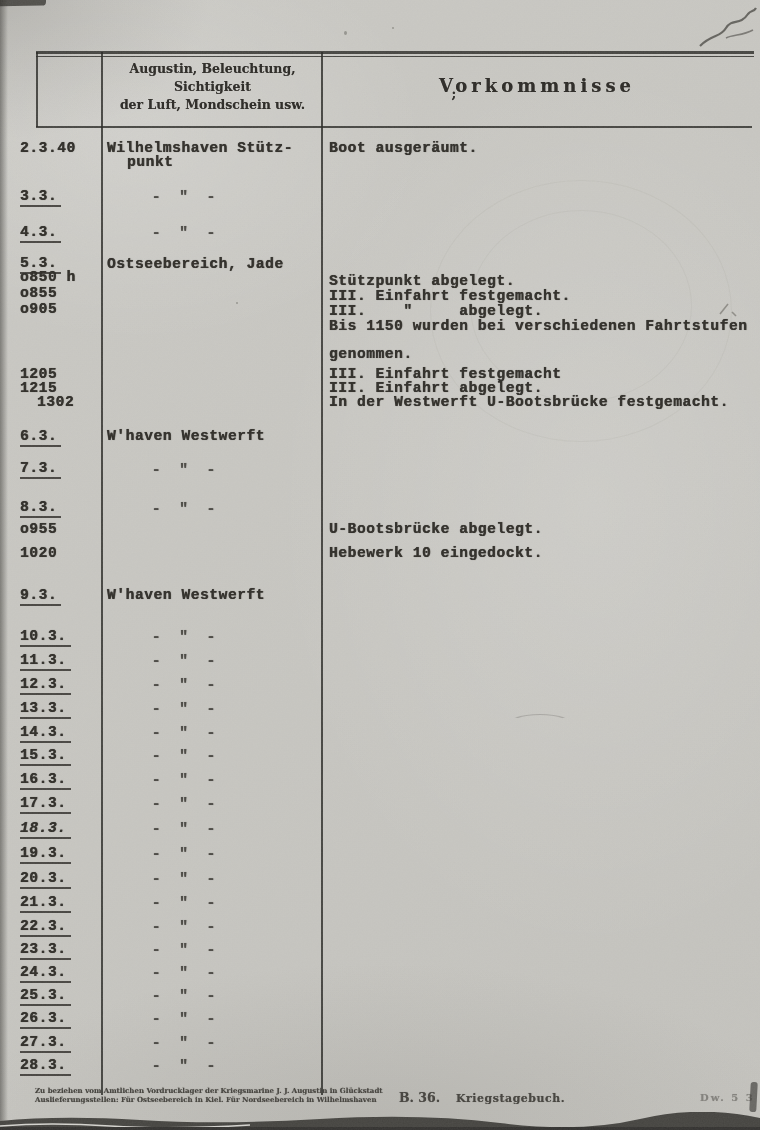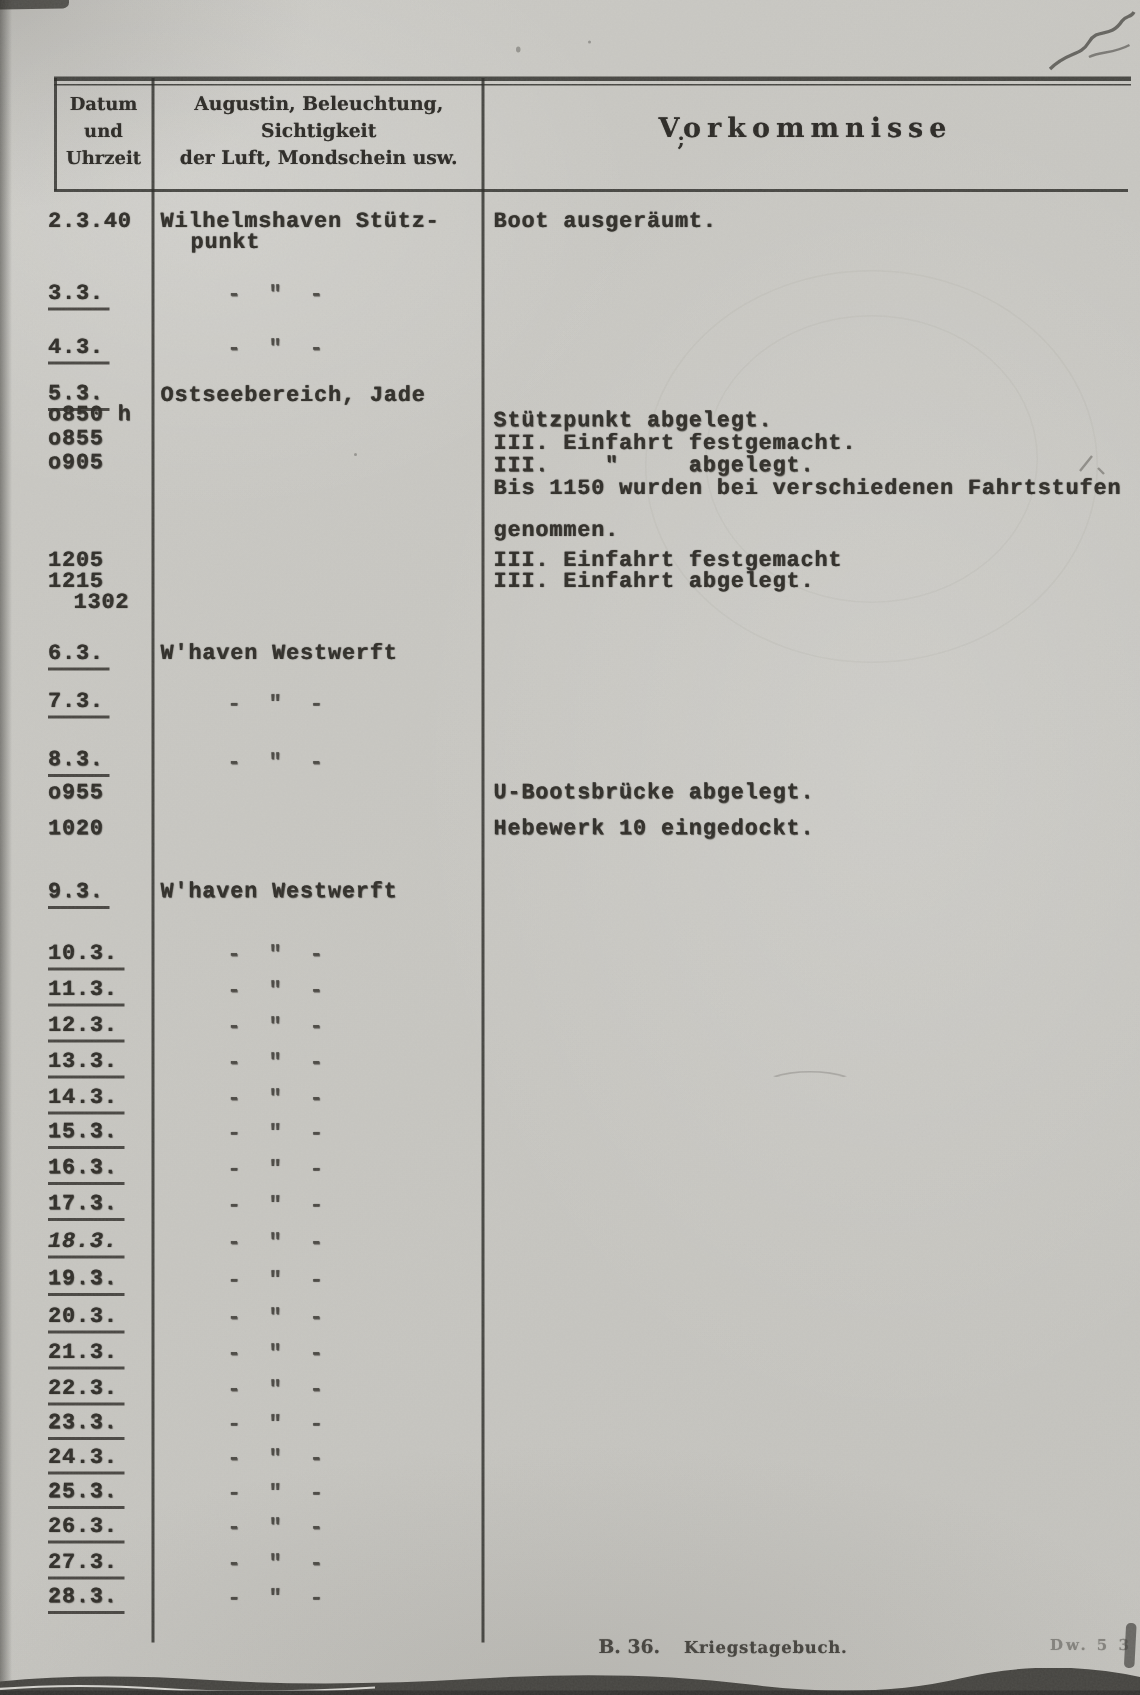--- a/index.html
+++ b/index.html
@@ -21,21 +21,21 @@
   .fraktur{
     position:absolute; font-family:"DejaVu Serif", serif; font-weight:700;
     color:#2b2925; text-shadow:0 0 .6px rgba(43,41,37,.55); text-align:center;
   }
   #hdr-col1{left:36px; top:60px; width:66px; font-size:12px; line-height:18px;}
   #hdr-col2{left:104px; top:60px; width:217px; font-size:12.5px; line-height:18px;}
   #hdr-col3{left:322px; top:75px; width:430px; font-size:18px; letter-spacing:4px;}
   #hdr-mark{left:448px; top:86px; width:12px; font-size:13px; letter-spacing:0;}
   
   .collayer{position:absolute; top:0; height:1130px;}
-  #col-dates{left:32px; width:86px;text-align:center;}
+  #col-dates{left:20px; width:86px;text-align:center;}
   #col-locations{left:107px; width:215px;}
   #col-events{left:329px; width:430px;}
   .cell{
     position:absolute; left:0; white-space:pre;
     font-family:"Liberation Mono", monospace; font-weight:700;
     font-size:14.5px; line-height:14px; letter-spacing:.6px; color:#2f2d28;
     text-shadow:.4px .4px .7px rgba(40,38,33,.8), -.2px 0 .5px rgba(40,38,33,.45);
   }
   .underline{border-bottom:2px solid rgba(40,38,34,.8); padding:0 4px 1px 0;}
   .ditto{left:34px; width:90px; text-align:center; letter-spacing:5px; opacity:.82;}
@@ -87,25 +87,20 @@
     <path d="M4,14 L12,4 M16,12 L20,16" stroke="rgba(70,68,63,.45)" stroke-width="1.6" fill="none"></path>
   </svg>
 
   <div class="hline" style="left:36px; top:51px; width:718px; height:2.5px;"></div>
   <div class="hline" style="left:36px; top:56px; width:718px;"></div>
   <div class="hline" style="left:36px; top:126px; width:716px; height:1.5px;"></div>
   <div class="vline" style="left:36px; top:52px; height:75px;"></div>
   <div class="vline" style="left:101px; top:52px; height:1043px;"></div>
   <div class="vline" style="left:321px; top:52px; height:1043px;"></div>
 
-  <div class="fraktur" id="hdr-col1">
-    <div>Datum</div>
-    <div>und</div>
-    <div>Uhrzeit</div>
-  </div>
   <div class="fraktur" id="hdr-col2">
     <div>Augustin, Beleuchtung, Sichtigkeit</div>
     <div>der Luft, Mondschein usw.</div>
   </div>
   <div class="fraktur" id="hdr-mark">;</div>
   <div class="fraktur" id="hdr-col3">Vorkommnisse</div>
 
   <div class="collayer" id="col-dates">
       <div class="cell" style="top: 141px;"><span>2.3.40</span></div>
       <div class="cell" style="top: 189px;"><span class="underline">3.3.</span></div>
@@ -175,24 +170,29 @@
     </div>
   <div class="collayer" id="col-events">
       <div class="cell" style="top: 141px;"><span>Boot ausgeräumt.</span></div>
       <div class="cell" style="top: 274px;"><span>Stützpunkt abgelegt.</span></div>
       <div class="cell" style="top: 289px;"><span>III. Einfahrt festgemacht.</span></div>
       <div class="cell" style="top: 304px;"><span>III.    "     abgelegt.</span></div>
       <div class="cell" style="top: 319px;"><span>Bis 1150 wurden bei verschiedenen Fahrtstufen</span></div>
       <div class="cell" style="top: 347px;"><span>genommen.</span></div>
       <div class="cell" style="top: 367px;"><span>III. Einfahrt festgemacht</span></div>
       <div class="cell" style="top: 381px;"><span>III. Einfahrt abgelegt.</span></div>
+      <div class="cell" style="top: 395px;"><span>In der Westwerft U-Bootsbrücke festgemacht.</span></div>
       <div class="cell" style="top: 522px;"><span>U-Bootsbrücke abgelegt.</span></div>
       <div class="cell" style="top: 546px;"><span>Hebewerk 10 eingedockt.</span></div>
     </div>
 
+  <div class="imprint" id="imprint-left">
+    <div>Zu beziehen vom Amtlichen Vordrucklager der Kriegsmarine J. J. Augustin in Glückstadt</div>
+    <div>Auslieferungsstellen: Für Ostseebereich in Kiel.  Für Nordseebereich in Wilhelmshaven</div>
+  </div>
   <div class="imprint" id="form-number">B. 36.</div>
   <div class="imprint" id="form-name">Kriegstagebuch.</div>
   <div class="imprint" id="footer-right">Dw. 5 3</div>
 
   <svg class="artifact" style="left:0; top:1112px;" width="760" height="18" viewBox="0 0 760 18">
     <path d="M0,9 Q60,3 140,8 T320,7 T500,11 T640,7 T760,6 L760,18 L0,18 Z" fill="#454440"></path>
     <path d="M0,14 Q50,10 110,14 T250,13" stroke="#d6d5d0" stroke-width="1.5" fill="none"></path>
     <rect y="15" width="760" height="3" fill="#333230"></rect>
   </svg>
   <div class="artifact" id="smudge-bottomright"></div>

